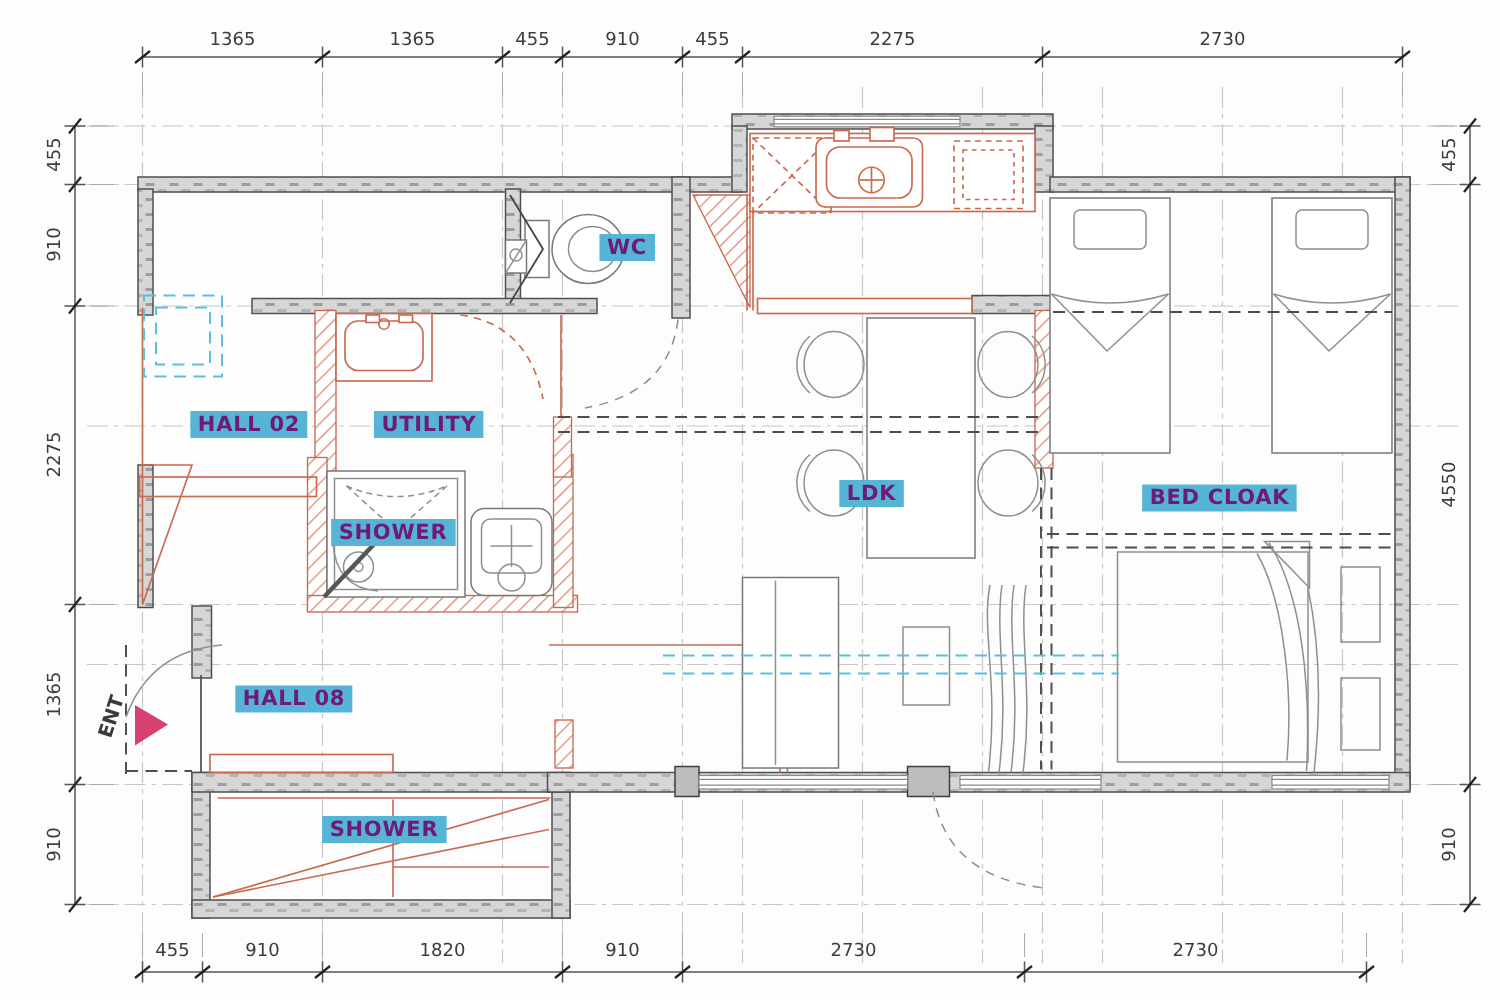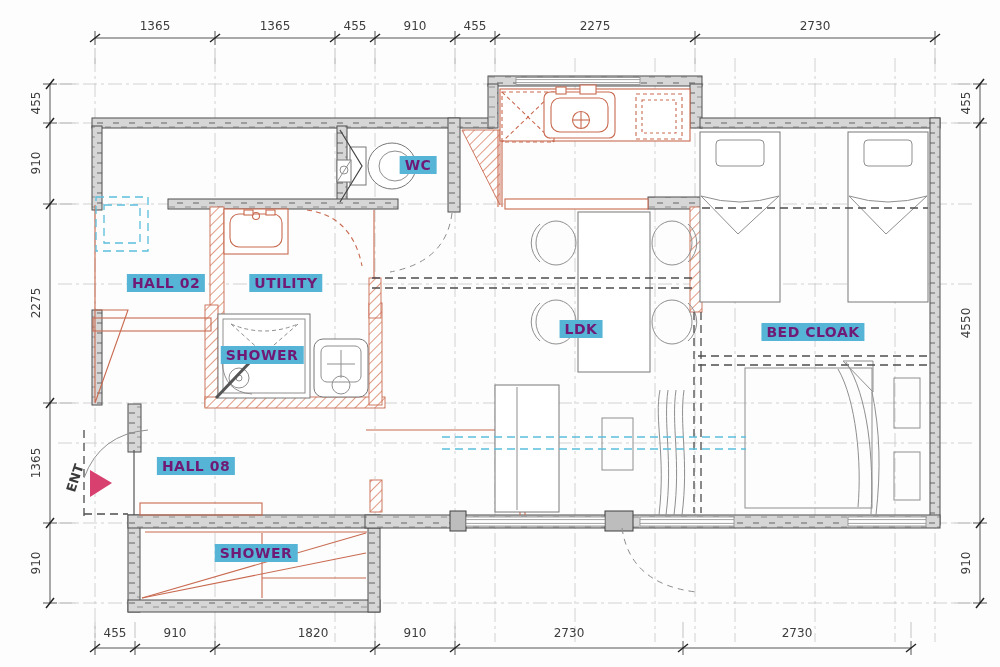--- a/index.html
+++ b/index.html
@@ -351,21 +351,21 @@
 <div class="dim" style="left:155px;top:26px;">1365</div>
 <div class="dim" style="left:275px;top:26px;">1365</div>
 <div class="dim" style="left:355px;top:26px;">455</div>
 <div class="dim" style="left:415px;top:26px;">910</div>
 <div class="dim" style="left:475px;top:26px;">455</div>
 <div class="dim" style="left:595px;top:26px;">2275</div>
 <div class="dim" style="left:815px;top:26px;">2730</div>
 
 <div class="dim" style="left:115px;top:633px;">455</div>
 <div class="dim" style="left:175px;top:633px;">910</div>
-<div class="dim" style="left:313px;top:633px;">1820</div>
+<div class="dim" style="left:295px;top:633px;">1820</div>
 <div class="dim" style="left:415px;top:633px;">910</div>
 <div class="dim" style="left:569px;top:633px;">2730</div>
 <div class="dim" style="left:797px;top:633px;">2730</div>
 
 <div class="dim v" style="left:36px;top:103px;">455</div>
 <div class="dim v" style="left:36px;top:163px;">910</div>
 <div class="dim v" style="left:36px;top:303px;">2275</div>
 <div class="dim v" style="left:36px;top:463px;">1365</div>
 <div class="dim v" style="left:36px;top:563px;">910</div>
 

